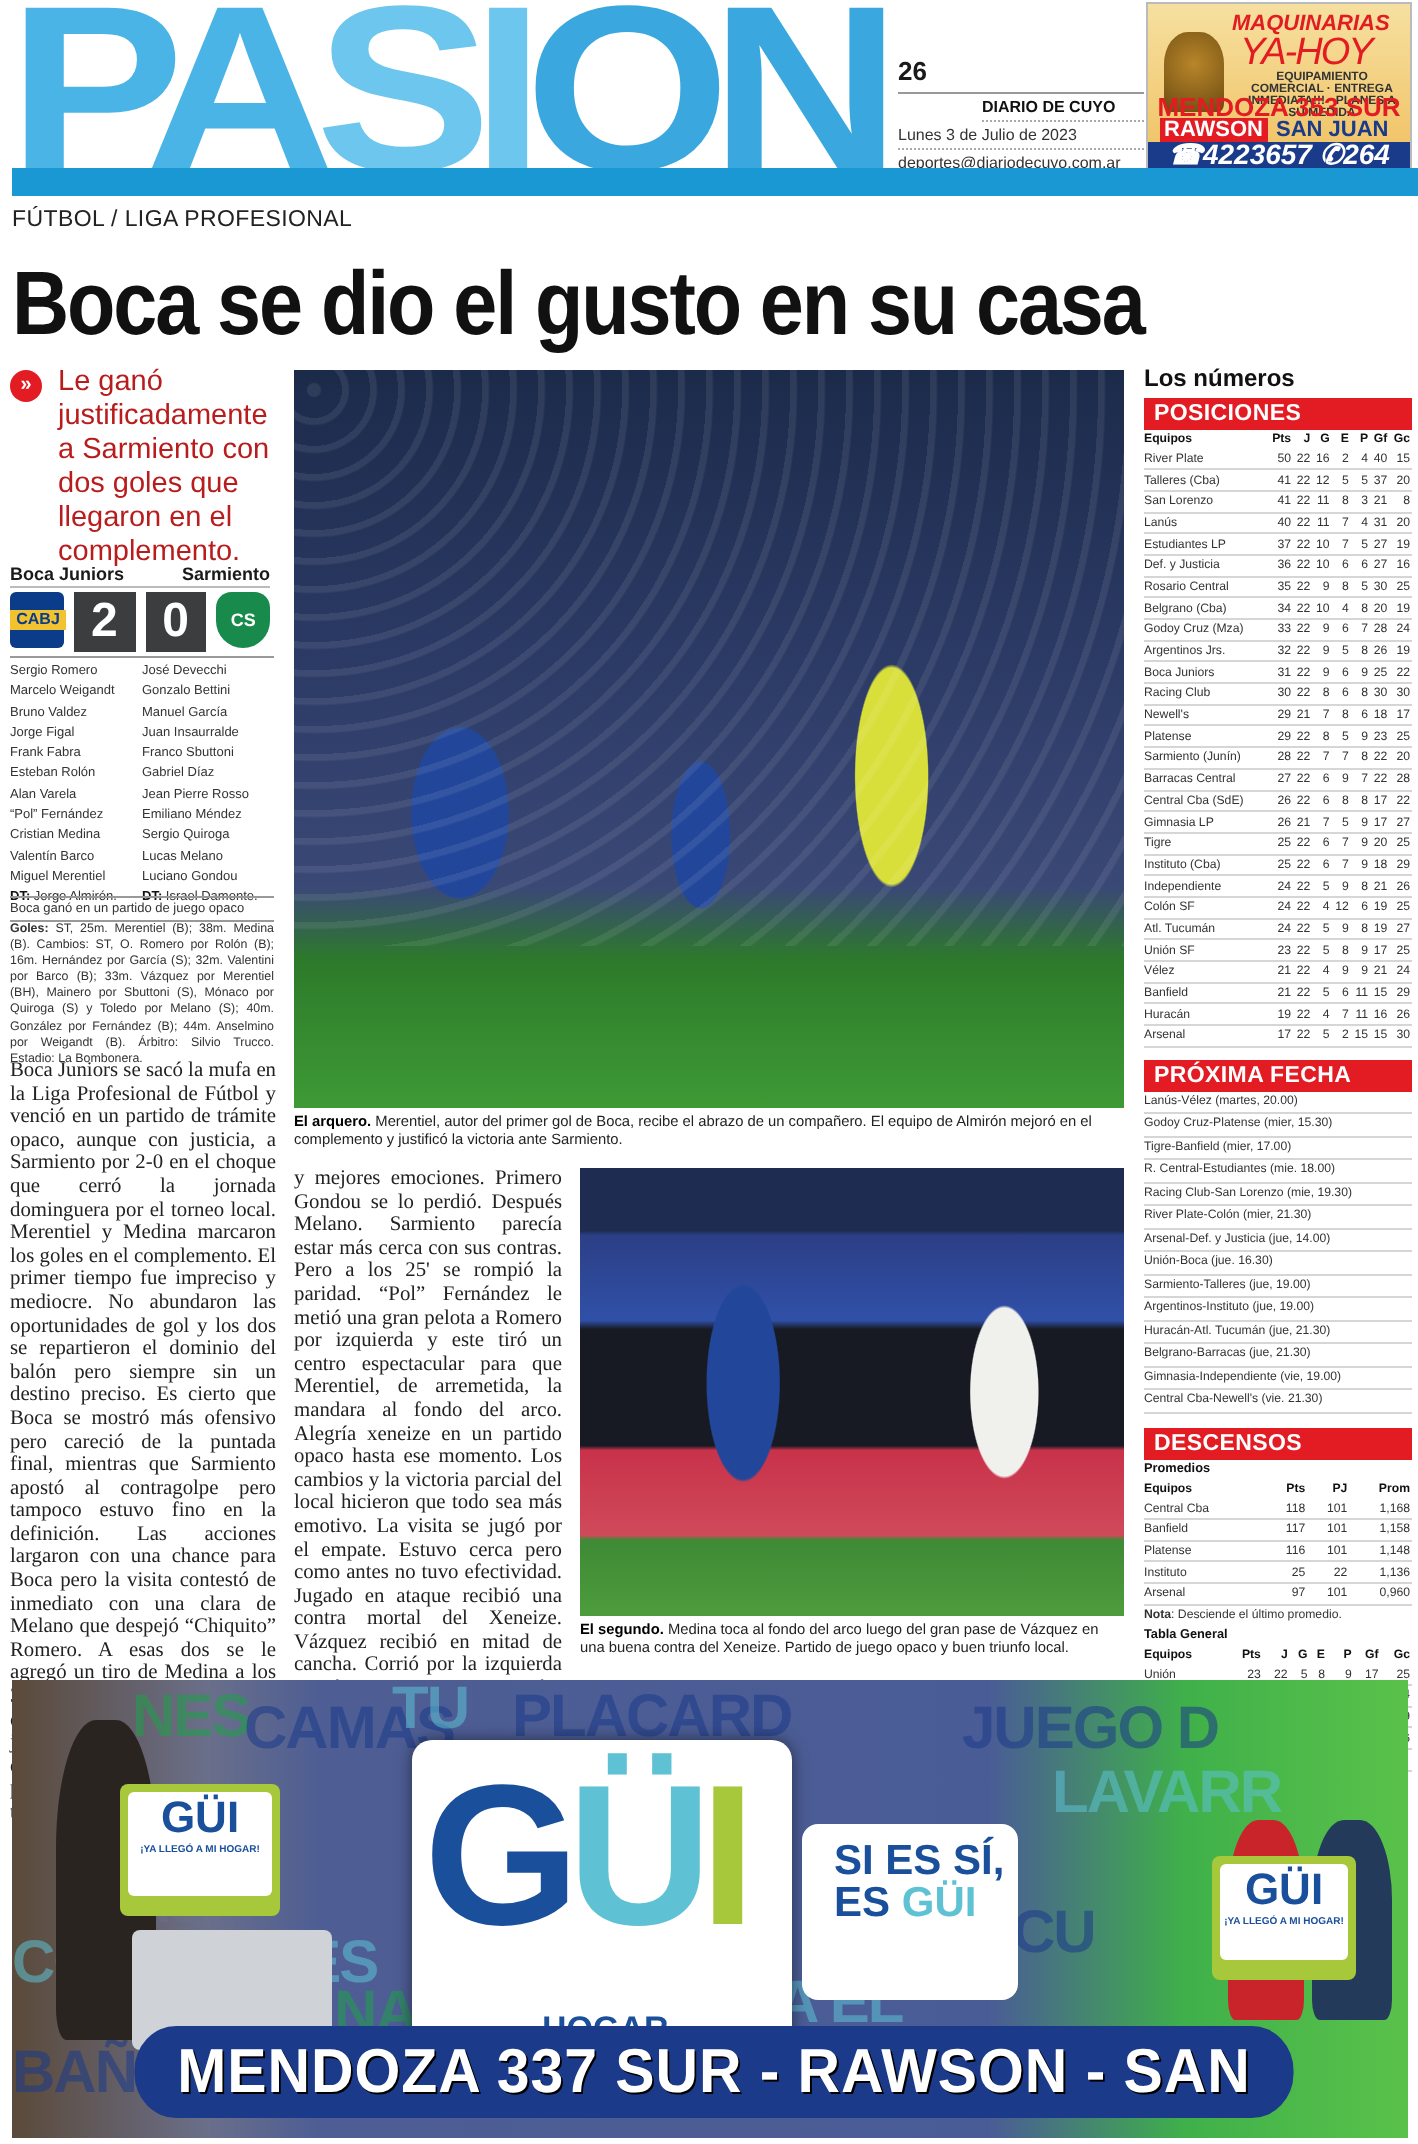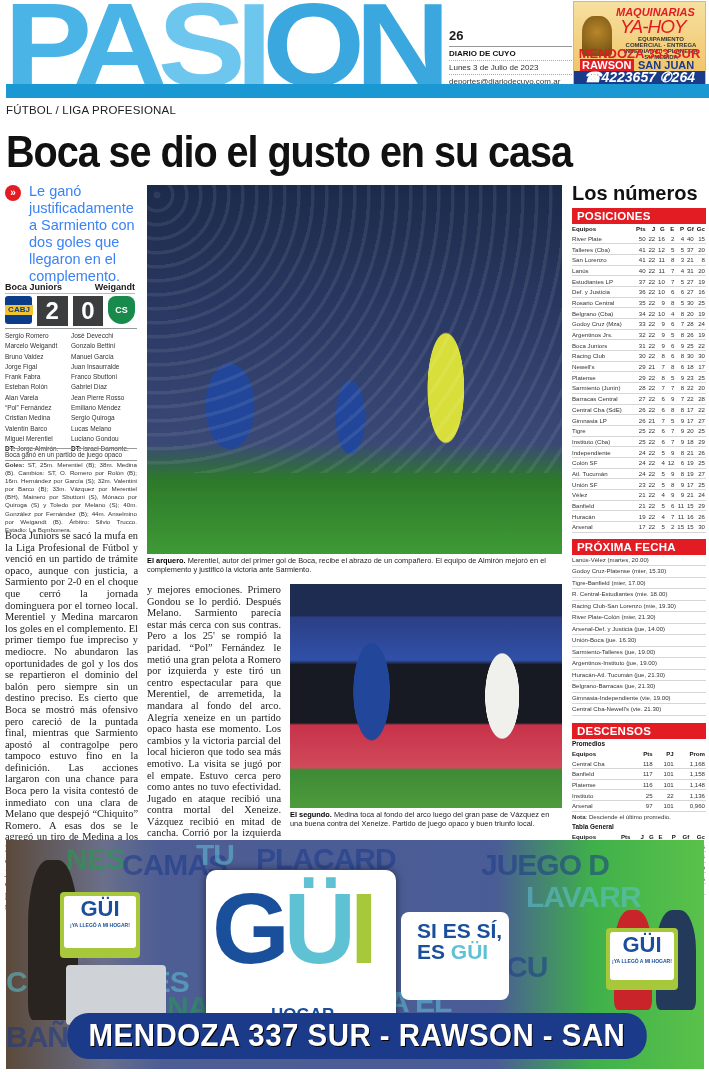--- a/index.html
+++ b/index.html
@@ -7,39 +7,39 @@
   .abs { position:absolute; }
 
   
   .masthead { left:0; top:0; width:580px; height:100px; }
   .logo { left:4px; top:-14px; font-family:"Liberation Sans", sans-serif; font-weight:900; font-size:118px; letter-spacing:-9px; color:#4bb4e6; line-height:1; transform:scaleX(1.12); transform-origin:left top; }
   .logo span:nth-child(2){ color:#6dc6ee; }
   .logo span:nth-child(3){ color:#3aa8df; }
   .pageinfo { left:449px; top:28px; width:123px; }
   .pageinfo .pnum { font-size:13px; font-weight:bold; border-bottom:1px solid #999; padding-bottom:3px; }
   .pageinfo .line { font-size:8px; color:#333; border-bottom:1px dotted #aaa; padding:2px 0; white-space:nowrap; }
-  .pageinfo .line.b { font-weight:bold; color:#111; }
+  .pageinfo .line.b { font-weight:bold; color:#111;margin-left:42px; }
   .adtop { left:573px; top:1px; width:131px; height:82px; background:linear-gradient(#f6e0a0,#f0c060); border:1px solid #bbb; overflow:hidden; }
   .adtop .t1 { position:absolute; left:42px; top:4px; font-size:11px; font-weight:900; font-style:italic; color:#e31b23;text-align:right; }
   .adtop .t2 { position:absolute; left:46px; top:14px; font-size:19px; font-weight:400; font-style:italic; color:#e31b23; letter-spacing:-1px; }
   .adtop .t3 { position:absolute; left:46px; top:34px; font-size:6px; font-weight:bold; color:#333; width:82px; text-align:center; }
   .adtop .t4 { position:absolute; left:0; top:44px; width:131px; text-align:center; font-size:13px; font-weight:900; color:#e31b23; }
   .adtop .t5 { position:absolute; left:6px; top:57px; font-size:11px; font-weight:900; color:#fff; background:#e31b23; padding:0 2px; }
   .adtop .t6 { position:absolute; left:64px; top:57px; font-size:11px; font-weight:900; color:#1a3a8a; }
   .adtop .t7 { position:absolute; left:0; top:69px; width:131px; height:13px; background:#1a3a8a; color:#fff; font-size:14px; font-weight:900; text-align:center; line-height:13px;font-style:italic; }
   .adtop .statue { position:absolute; left:8px; top:14px; width:30px; height:40px; background:radial-gradient(circle at 50% 40%, #b8862a, #6a4a10); border-radius:40% 40% 10% 10%; }
   .bluebar { left:6px; top:84px; width:703px; height:14px; background:#1998d4; }
 
   .section { left:6px; top:104px; font-size:11.5px; color:#222; letter-spacing:0.2px; }
   .headline { left:6px; top:126px; font-size:45px; font-weight:900; letter-spacing:-1.2px; transform:scaleX(0.88); transform-origin:left top; white-space:nowrap; color:#111; }
 
   
   .lead { left:5px; top:183px; width:140px; }
   .lead .arrow { position:absolute; left:0; top:2px; width:16px; height:16px; border-radius:50%; background:#e31b23; color:#fff; font-size:10px; font-weight:bold; text-align:center; line-height:16px; }
-  .lead .txt { margin-left:24px; font-size:14.5px; line-height:17px; color:#3b82f6; }
+  .lead .txt { margin-left:24px; font-size:14.5px; line-height:17px; color:#b91c1c; }
 
   .score { left:5px; top:282px; width:130px; }
   .score .teams { display:flex; justify-content:space-between; font-size:9px; font-weight:bold; border-bottom:1px solid #bbb; padding-bottom:1px; }
   .score .row { display:flex; height:30px; margin-top:2px; }
   .crest-boca { width:28px; height:28px; background:#0b3c8a; border-radius:3px; position:relative; }
   .crest-boca::after { content:"CABJ"; position:absolute; left:0; top:9px; width:28px; text-align:center; font-size:8px; font-weight:900; color:#f2c230; background:#f2c230; color:#0b3c8a; line-height:10px; }
   .goal { width:32px; height:30px; background:#3b3d3f; color:#fff; font-weight:900; font-size:24px; text-align:center; line-height:30px; margin-left:5px; }
   .crest-sar { width:28px; height:28px; background:#178a4c; border-radius:8px 8px 14px 14px; margin-left:5px; color:#fff; font-size:9px; font-weight:bold; text-align:center; line-height:28px; }
   .lineups { left:5px; top:328px; width:132px; display:flex; border-top:1px solid #999; padding-top:2px; }
   .lineups .col { width:66px; }
@@ -62,21 +62,21 @@
   .caption1 { left:147px; top:556px; width:415px; font-size:7.4px; line-height:9px; color:#222; }
   .caption1 b, .caption2 b { color:#000; }
   .photo2 { left:290px; top:584px; width:272px; height:224px; background:
       radial-gradient(ellipse 30px 80px at 30% 48%, #22479a 0, #22479a 60%, transparent 62%),
       radial-gradient(ellipse 28px 70px at 78% 50%, #f0f0ec 0, #f0f0ec 60%, transparent 62%),
       linear-gradient(#1d2c50 0%, #1d2c50 14%, #2c3f86 15%, #3050a8 34%, #171a22 36%, #171a22 62%, #c8324a 63%, #d04a5a 82%, #3e8a36 83%, #4d9c3c 100%); overflow:hidden; }
   .caption2 { left:290px; top:810px; width:272px; font-size:7.4px; line-height:9px; color:#222; }
 
   
   .stats { left:572px; top:182px; width:134px; }
-  .stats h2 { margin:0 0 3px 0; font-size:20px; font-weight:bold; color:#111; }
+  .stats h2 { margin:0 0 3px 0; font-size:12px; font-weight:bold; color:#111; }
   .redbar { background:#e31b23; color:#fff; font-weight:900; font-size:11.5px; padding:1px 5px; height:14px; line-height:14px; letter-spacing:0.2px; }
   table.st { width:100%; border-collapse:collapse; font-size:6.1px; color:#333; }
   table.st th { text-align:left; font-weight:bold; color:#111; padding:0; height:9.5px; }
   table.st td { padding:0; height:9.7px; border-bottom:1px solid #d6d6d6; white-space:nowrap; }
   table.st td.n, table.st th.n { text-align:right; padding-right:1px; }
   .fixtures { font-size:6.1px; color:#333; }
   .fixtures div { height:10.5px; line-height:10.5px; border-bottom:1px solid #d6d6d6; white-space:nowrap; }
   .sub { font-size:6.4px; font-weight:bold; color:#111; height:10px; line-height:10px; }
   .note { font-size:6.1px; color:#333; height:10px; line-height:10px; }
 
@@ -127,21 +127,21 @@
 <h1 class="abs headline" style="margin:0">Boca se dio el gusto en su casa</h1>
 
 <div class="abs lead">
   <div class="arrow">»</div>
   <div class="txt">Le ganó justificadamente a Sarmiento con dos goles que llegaron en el complemento.</div>
 </div>
 
 <div class="abs score">
   <div class="teams">
     <span>Boca Juniors</span>
-    <span>Weigandt</span>
+    <span>Sarmiento</span>
   </div>
   <div class="row">
     <div class="crest-boca"></div>
     <div class="goal">2</div>
     <div class="goal">0</div>
     <div class="crest-sar">CS</div>
   </div>
 </div>
 
 <div class="abs lineups">

